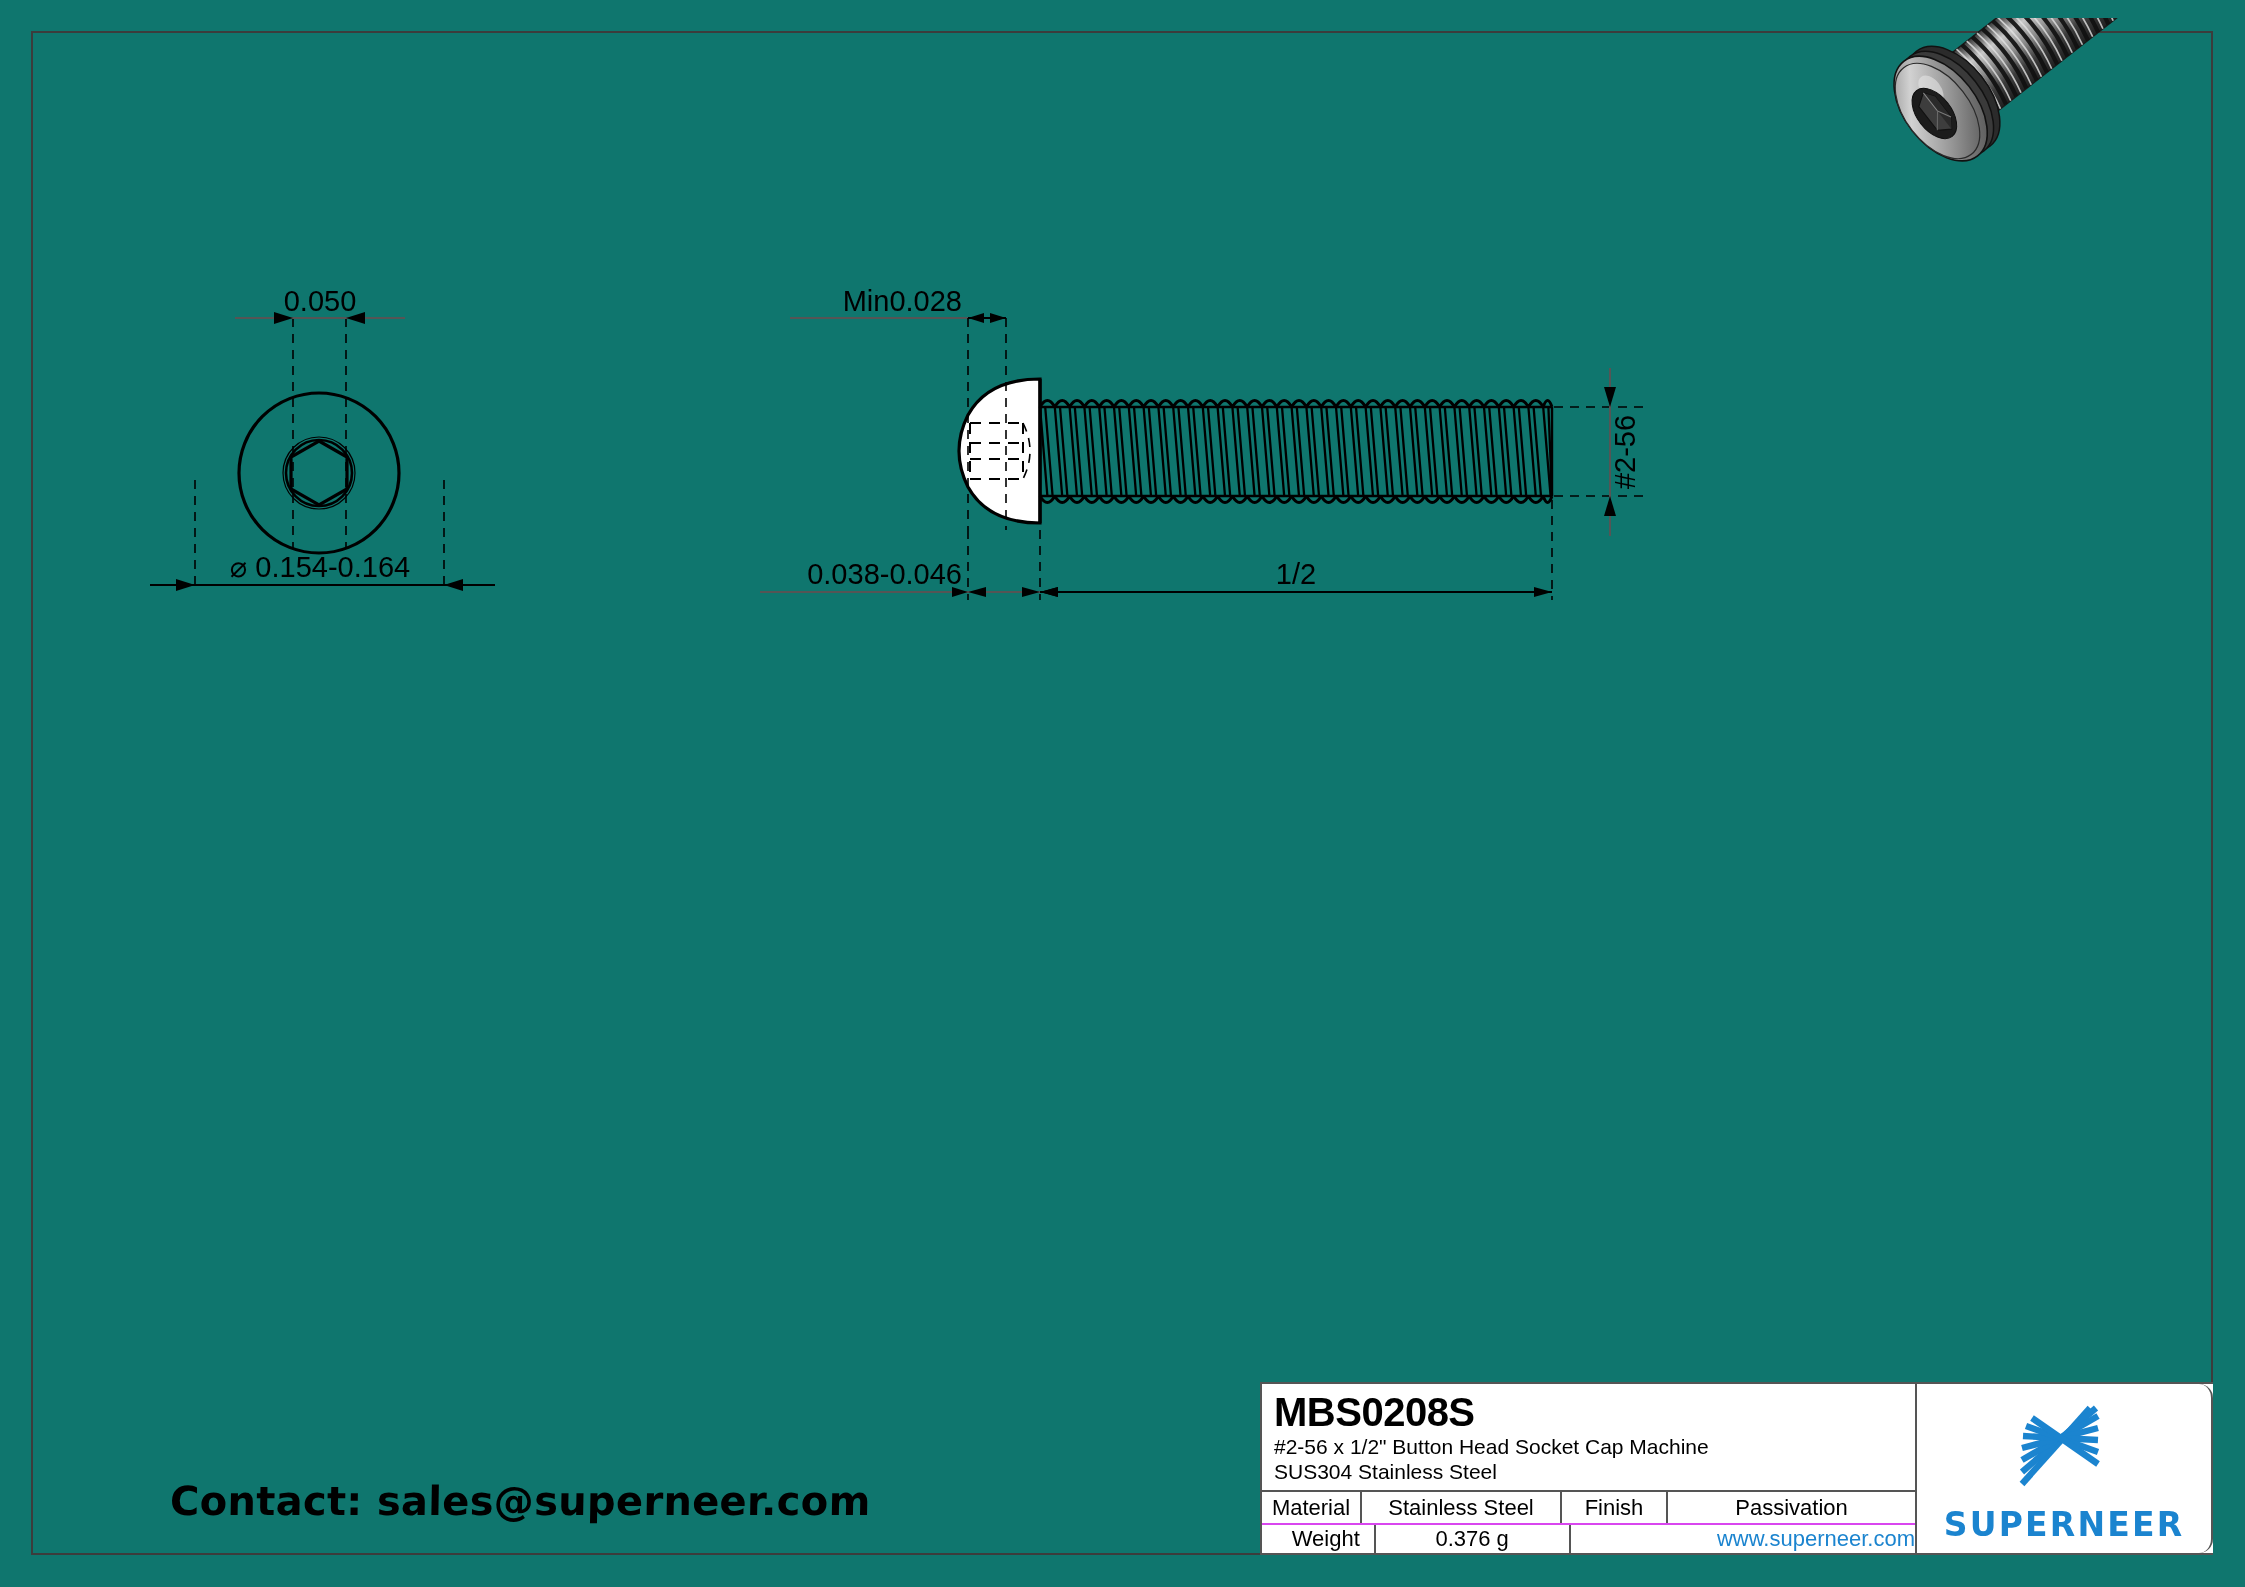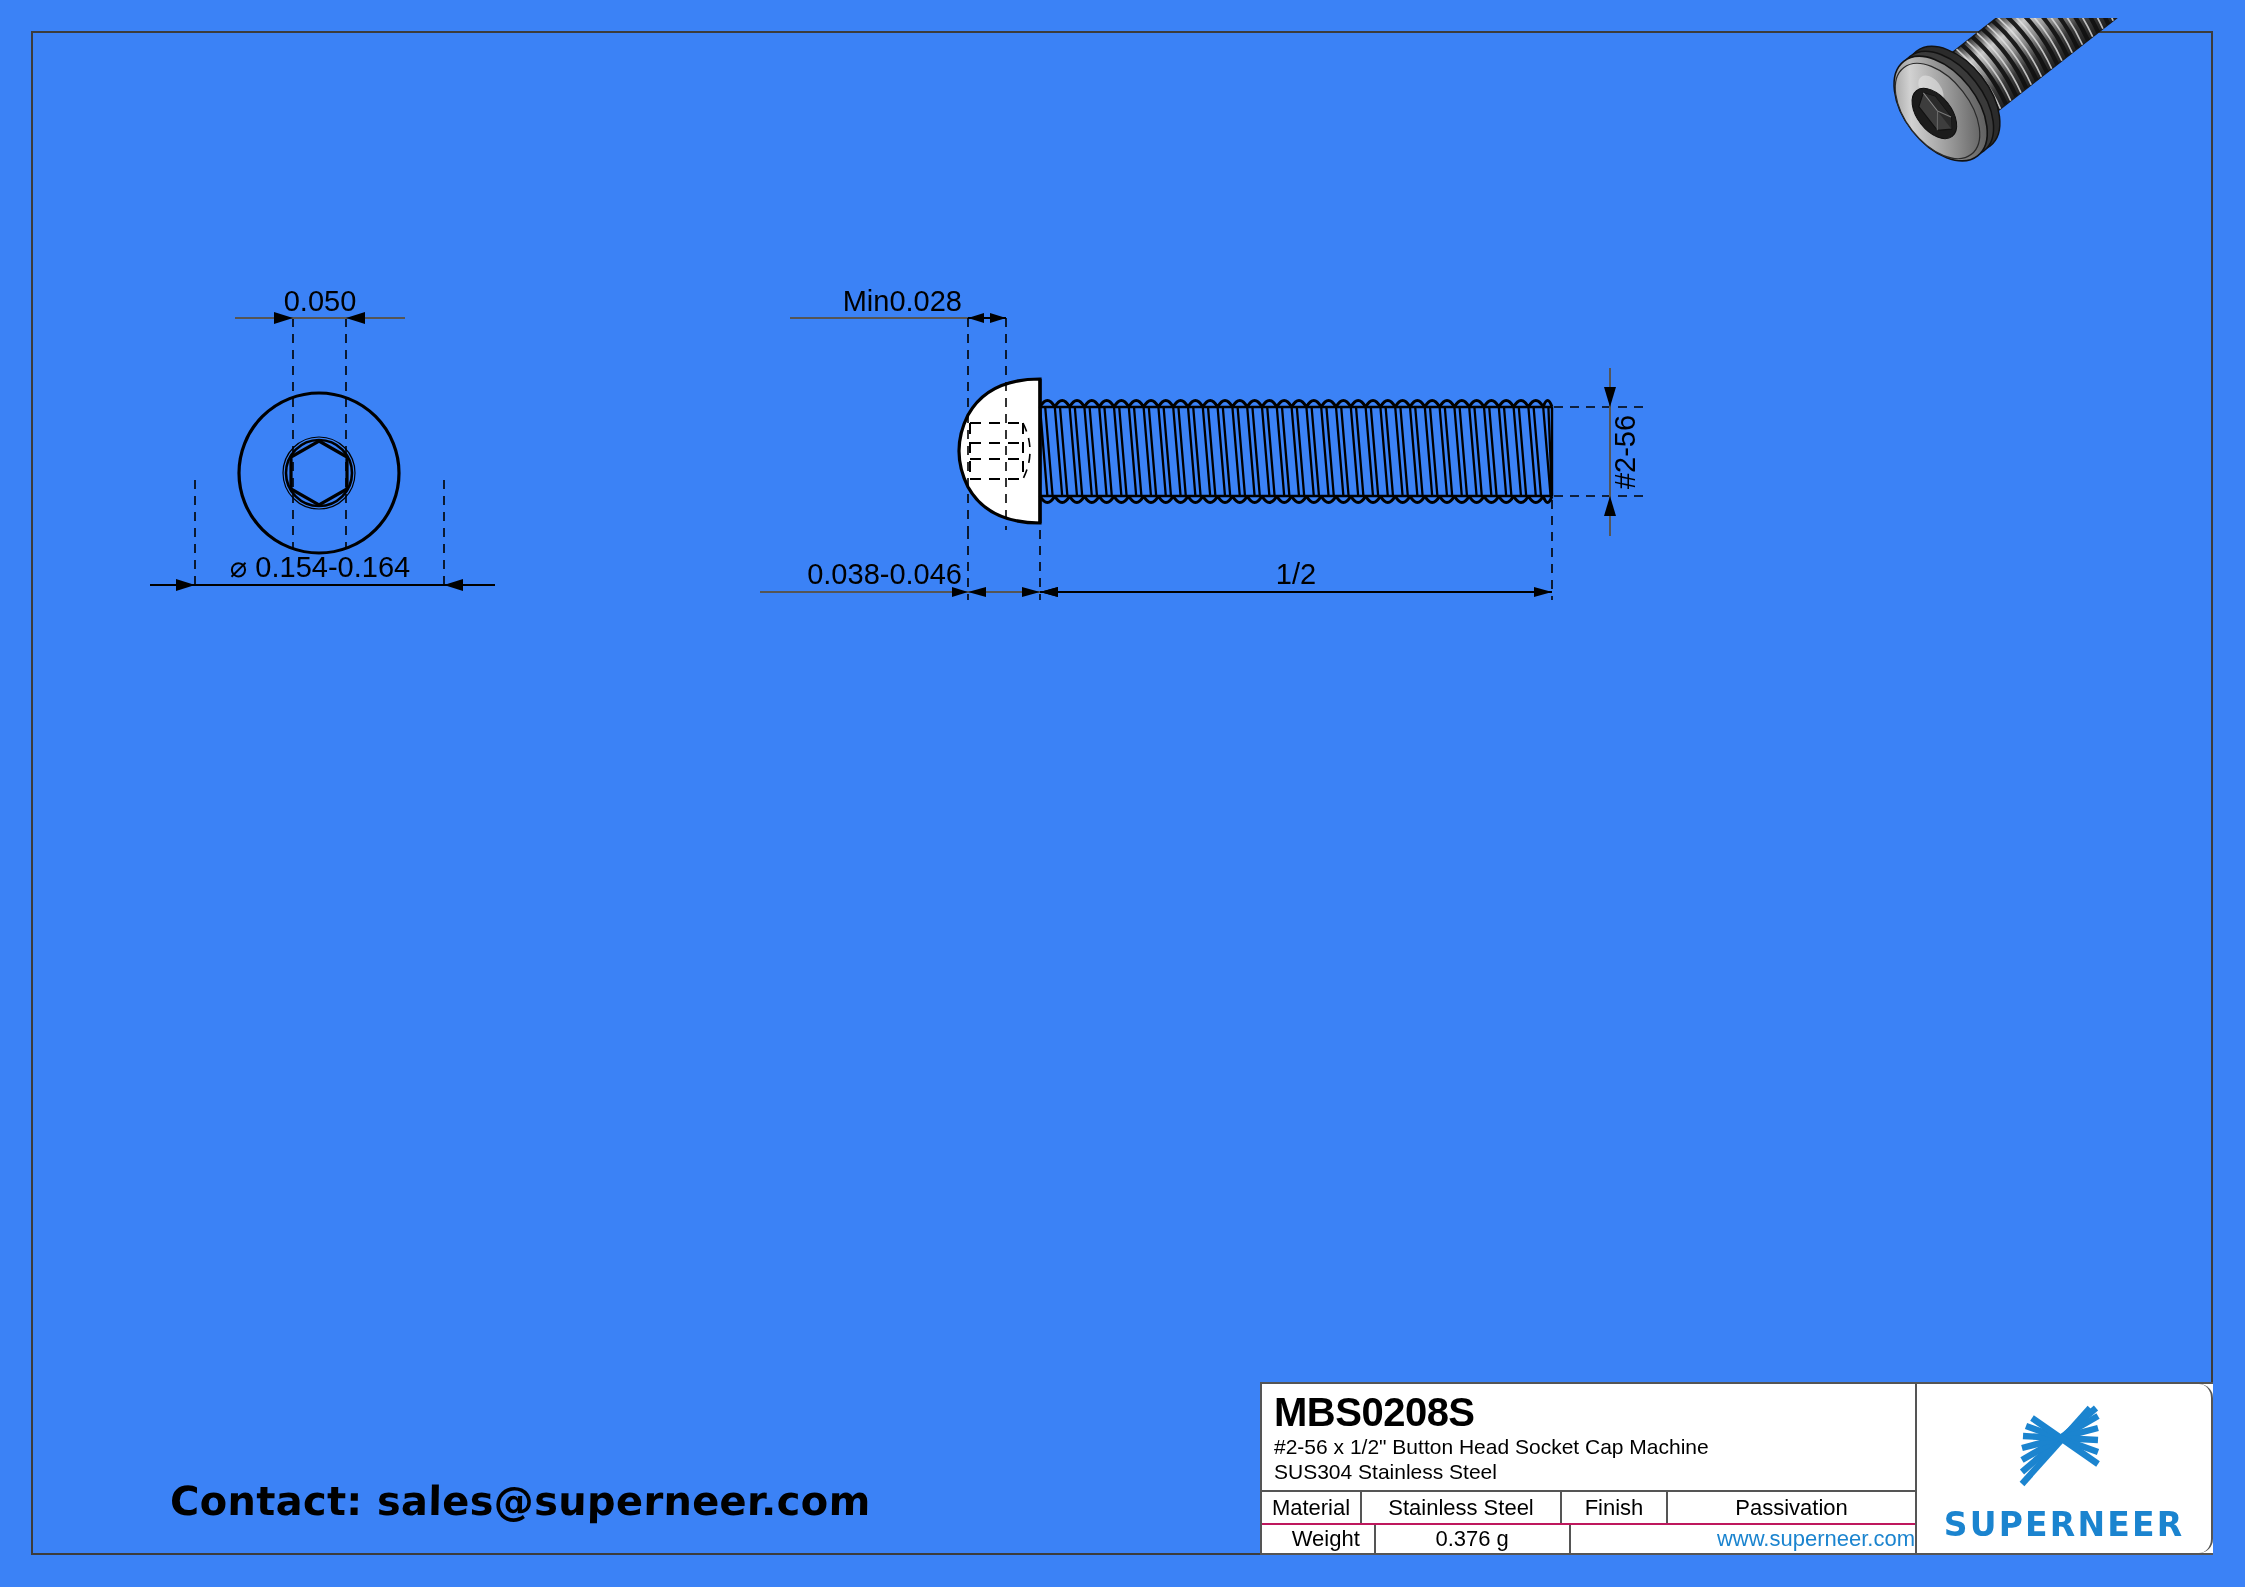--- a/index.html
+++ b/index.html
@@ -7,21 +7,21 @@
     padding: 0;
     background: #ffffff;
   }
   body {
     font-family: "Liberation Sans", sans-serif;
   }
   #sheet {
     position: relative;
     width: 2245px;
     height: 1587px;
-    background: #3b82f6;
+    background: #0f766e;
     overflow: hidden;
   }
   
   #frame {
     position: absolute;
     left: 31px;
     top: 31px;
     width: 2182px;
     height: 1524px;
     border: 2px solid #3c3c3c;
@@ -109,21 +109,21 @@
     font-family: "Liberation Sans", sans-serif;
     font-size: 21px;
     line-height: 25px;
     color: #000;
     white-space: nowrap;
   }
   .tb-row {
     display: flex;
     box-sizing: border-box;
   }
-  #tb-row1 { flex: 0 0 33px; border-bottom: 2px solid #be185d; }
+  #tb-row1 { flex: 0 0 33px; border-bottom: 2px solid #d946ef; }
   #tb-row2 { flex: 1 1 auto; padding-left: 16px; }
   .tb-cell {
     display: flex;
     align-items: center;
     justify-content: center;
     font-family: "Liberation Sans", sans-serif;
     font-size: 22px;
     color: #000;
     box-sizing: border-box;
     border-right: 2px solid #555;

